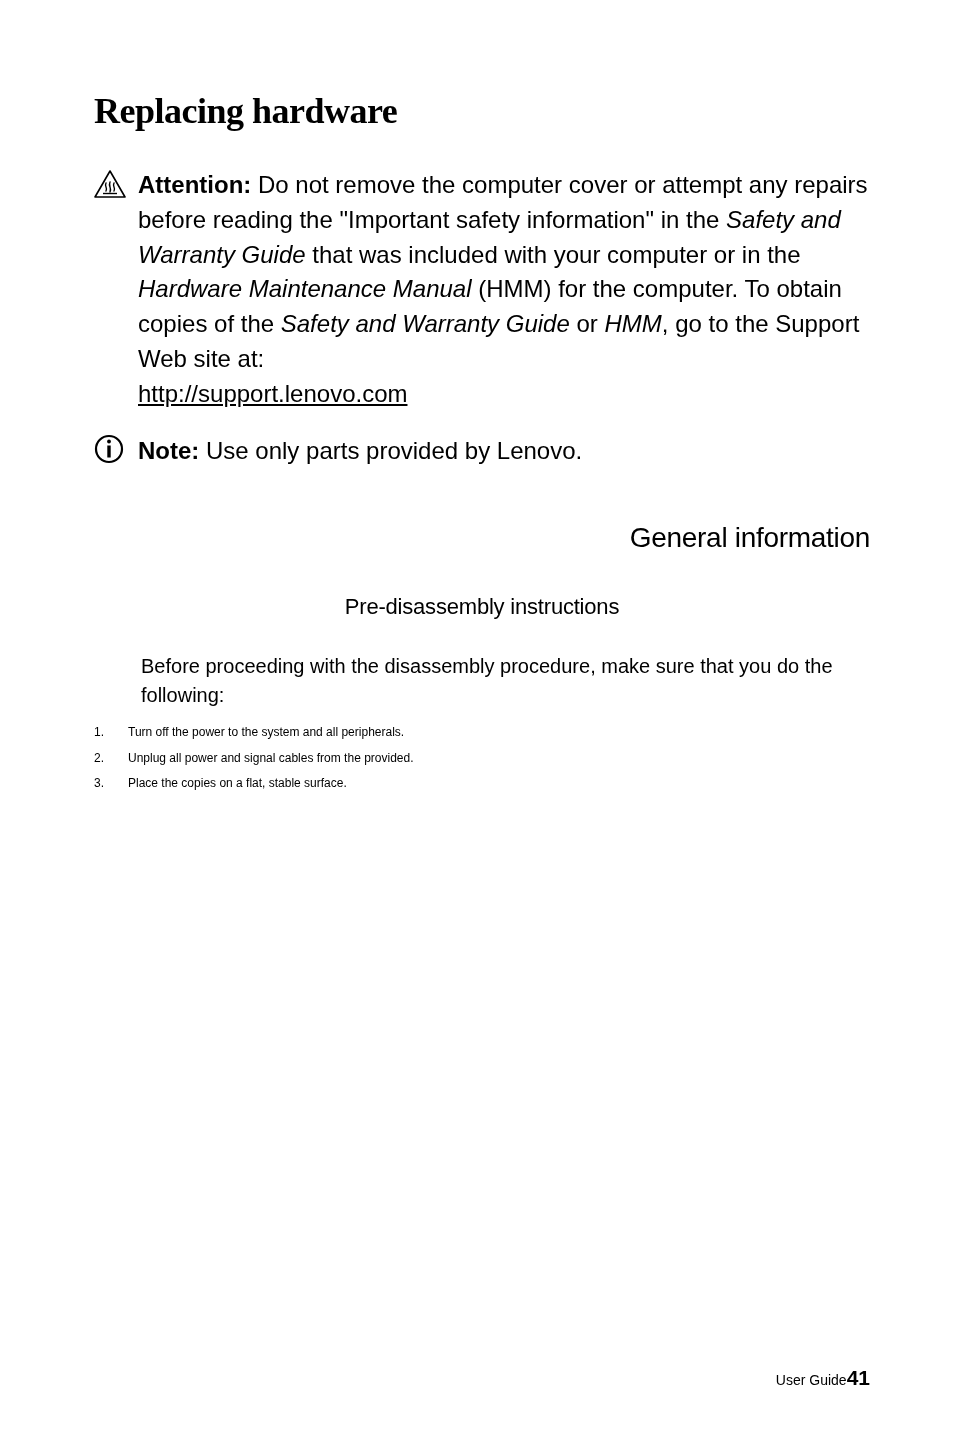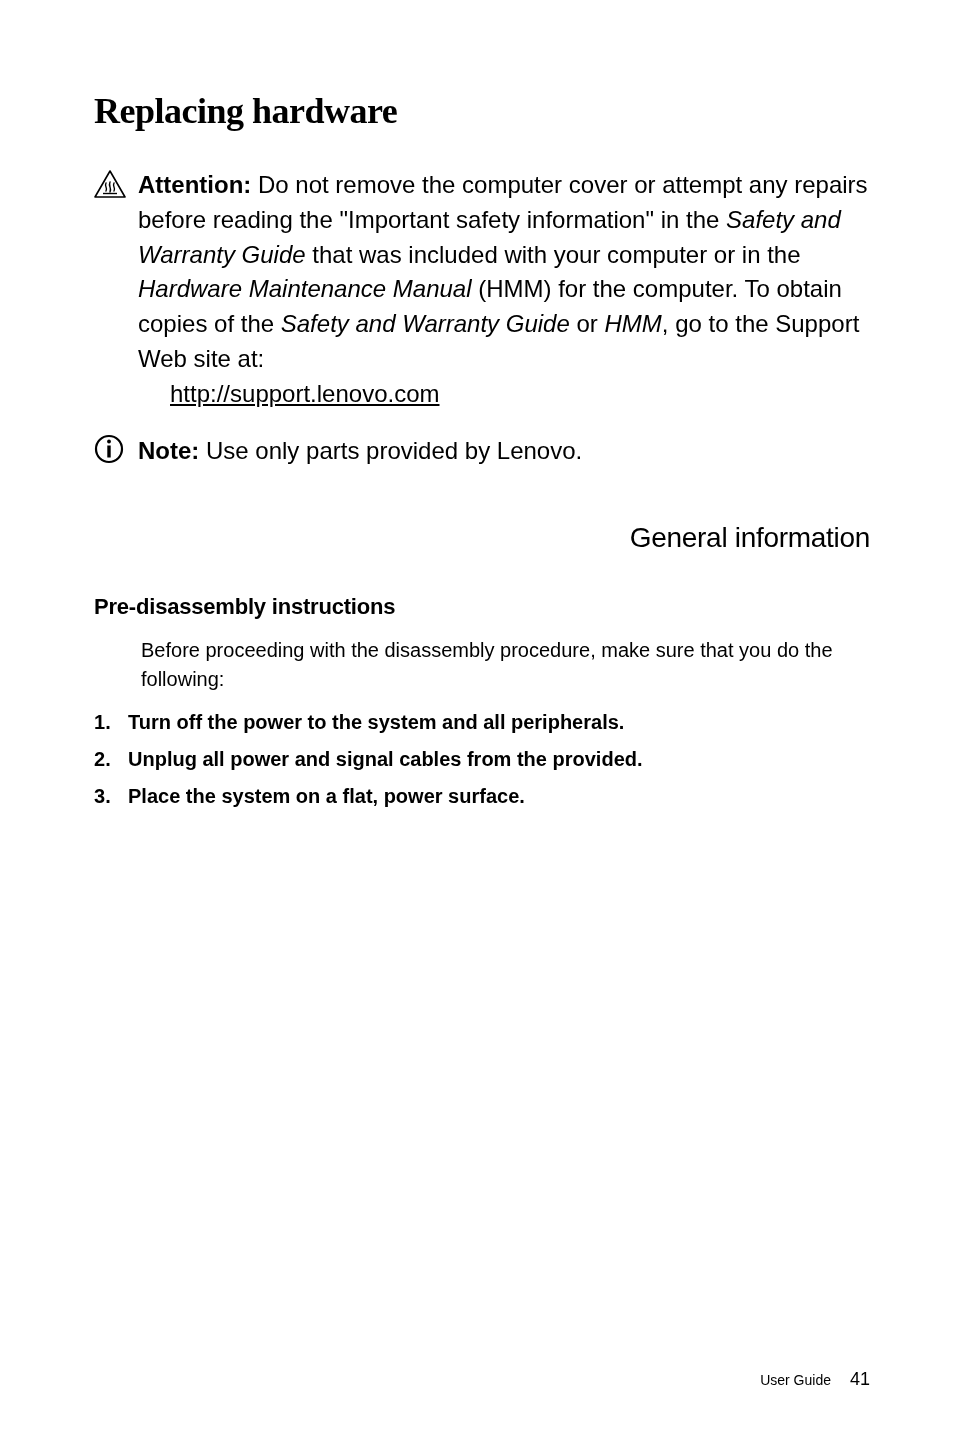--- a/index.html
+++ b/index.html
@@ -45,72 +45,73 @@
       padding-left: 4px;
     }
     .callout-text .label {
       font-weight: bold;
     }
     .callout-text .italic {
       font-style: italic;
     }
     .callout-text .link {
       text-decoration: underline;
-      margin-left: 32px;
     }
     .section-heading {
       font-size: 28px;
       font-weight: 500;
       margin-top: 54px;
       margin-bottom: 40px;
       letter-spacing: -0.3px;
       text-align: right;
     }
     .sub-heading {
       font-size: 22px;
-      font-weight: 700;
-      margin-bottom: 16px;
+      font-weight: 400;
+      margin-bottom: 32px;
       letter-spacing: -0.2px;
+      text-align: center;
     }
     .body-text {
       font-size: 20px;
       line-height: 1.45;
       font-weight: 300;
       margin-bottom: 14px;
       margin-left: 47px;
     }
     .ordered-list {
       list-style: none;
       counter-reset: item;
     }
     .ordered-list li {
       counter-increment: item;
-      font-size: 20px;
+      font-size: 12px;
       line-height: 1.45;
-      font-weight: 700;
+      font-weight: 400;
       margin-bottom: 8px;
       padding-left: 34px;
       position: relative;
     }
     .ordered-list li::before {
       content: counter(item) ".";
       position: absolute;
       left: 0;
     }
     .footer {
       position: absolute;
       bottom: 62px;
       right: 84px;
       font-size: 14px;
       display: flex;
       align-items: baseline;
-      gap: 19px;
+      gap: 0;
     }
     .footer .page-num {
-      font-size: 18px;
+      font-size: 21px;
+      font-weight: bold;
     }
     svg {
       display: block;
     }
   </style>
 </head>
 <body>
 
 <h1 class="main-heading">Replacing hardware</h1>
 
@@ -144,19 +145,19 @@
 
 <h2 class="section-heading">General information</h2>
 
 <h3 class="sub-heading">Pre-disassembly instructions</h3>
 
 <p class="body-text">Before proceeding with the disassembly procedure, make sure that you do the following:</p>
 
 <ol class="ordered-list">
   <li>Turn off the power to the system and all peripherals.</li>
   <li>Unplug all power and signal cables from the provided.</li>
-  <li>Place the system on a flat, power surface.</li>
+  <li>Place the copies on a flat, stable surface.</li>
 </ol>
 
 <div class="footer">
   <span>User Guide</span>
   <span class="page-num">41</span>
 </div>
 
 </body></html>

